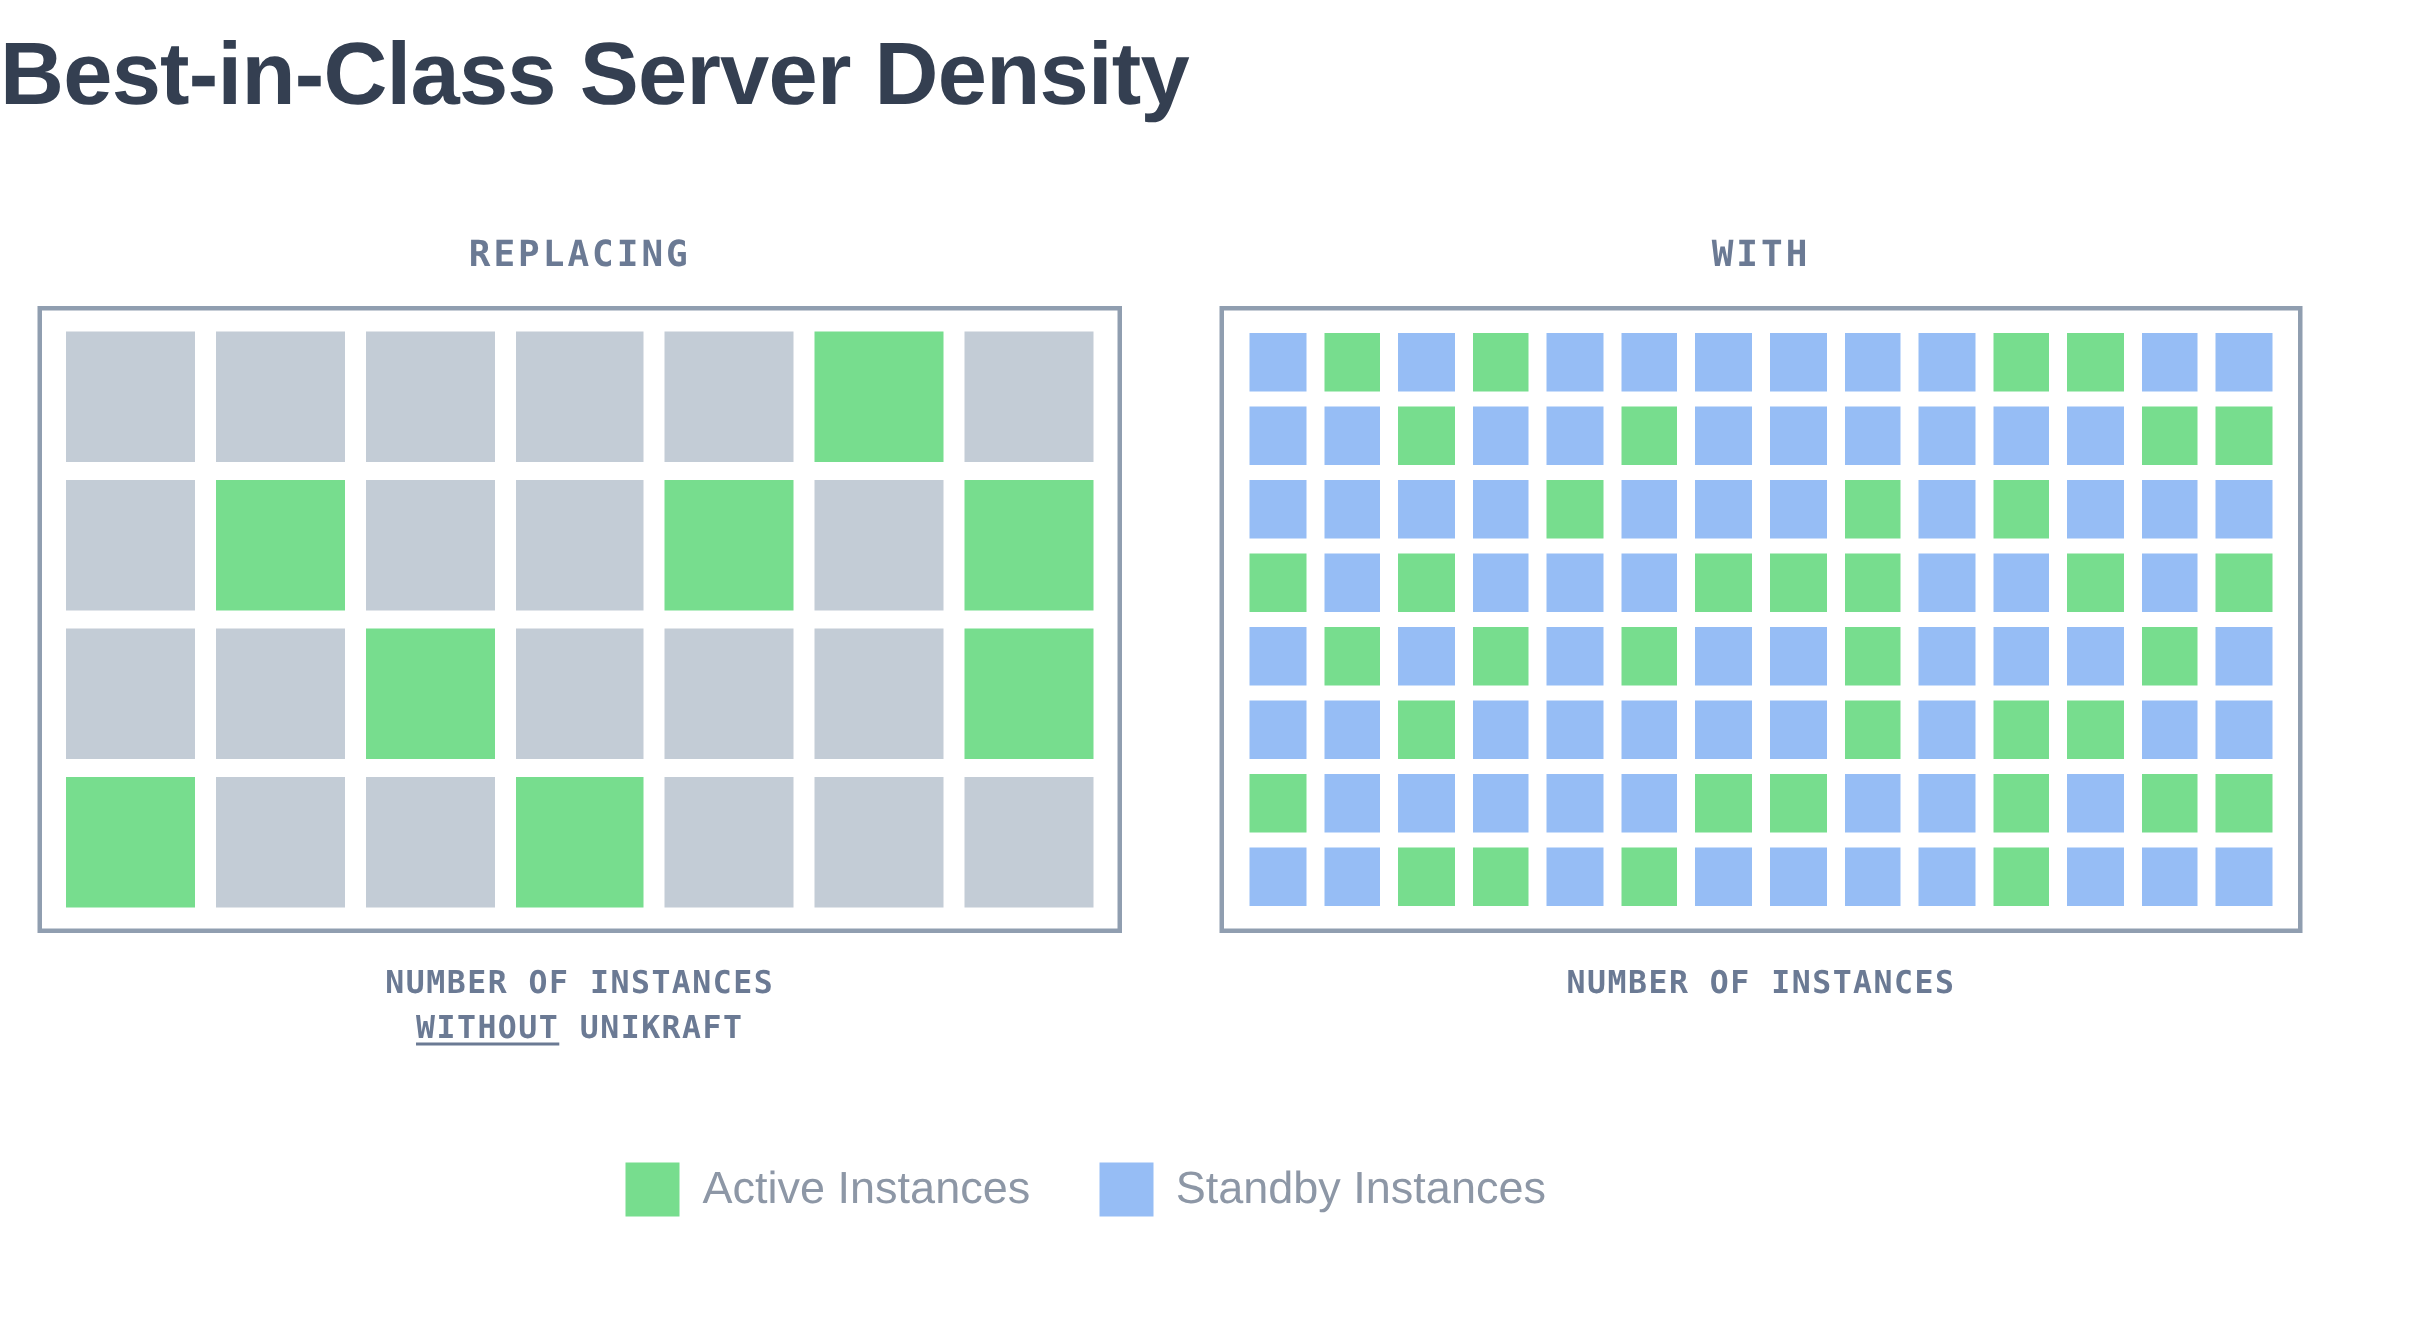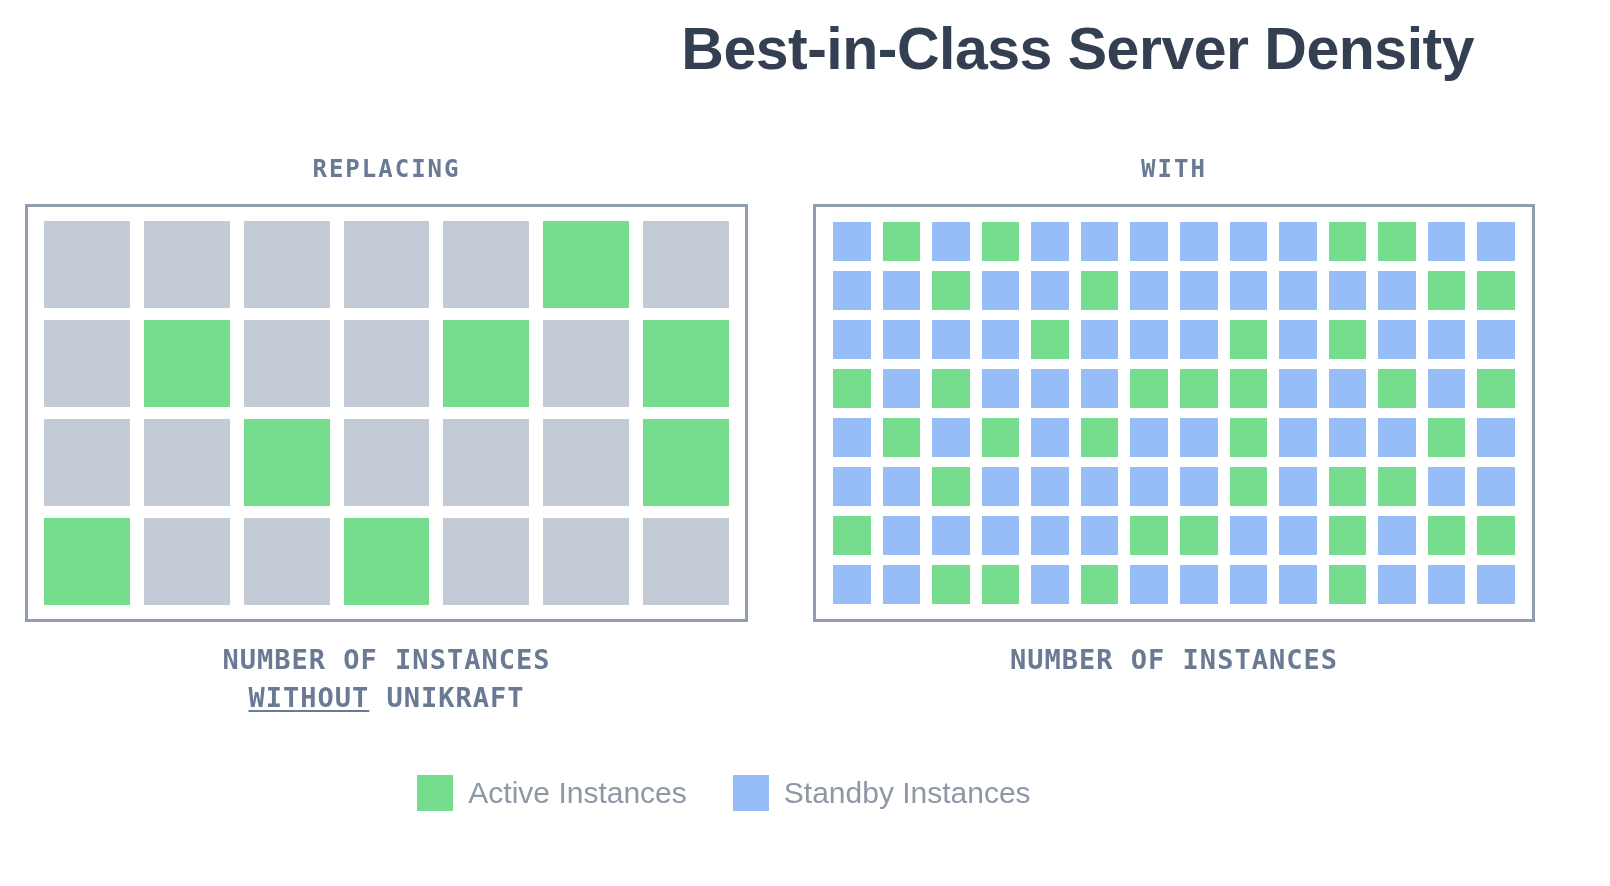--- a/index.html
+++ b/index.html
@@ -14,21 +14,21 @@
     overflow: hidden;
     position: relative;
   }
 
   
   .page-title {
     position: absolute;
     top: 14px;
     left: 0;
     width: 1474px;
-    text-align: right;
+    text-align: left;
     font-family: "Liberation Sans", sans-serif;
     font-weight: bold;
     font-size: 59px;
     letter-spacing: -0.5px;
     color: #343f51;
     line-height: 1.2;
   }
 
   
   .col-header {
@@ -86,21 +86,21 @@
   .cell.idle    { background: #c3ccd6; }
   .cell.active  { background: #77dd8e; }
   .cell.standby { background: #96bdf5; }
 
   
   .caption {
     position: absolute;
     top: 641px;
     font-family: "DejaVu Sans Mono", monospace;
     font-weight: bold;
-    font-size: 27px;
+    font-size: 21px;
     letter-spacing: 1px;
     color: #6b7a94;
     text-align: center;
     line-height: 1.42;
   }
   #caption-left  { left: 25px;  width: 723px; }
   #caption-right { left: 813px; width: 722px; }
   .caption .u { text-decoration: underline; text-underline-offset: 3px; text-align: right; }
 
   

